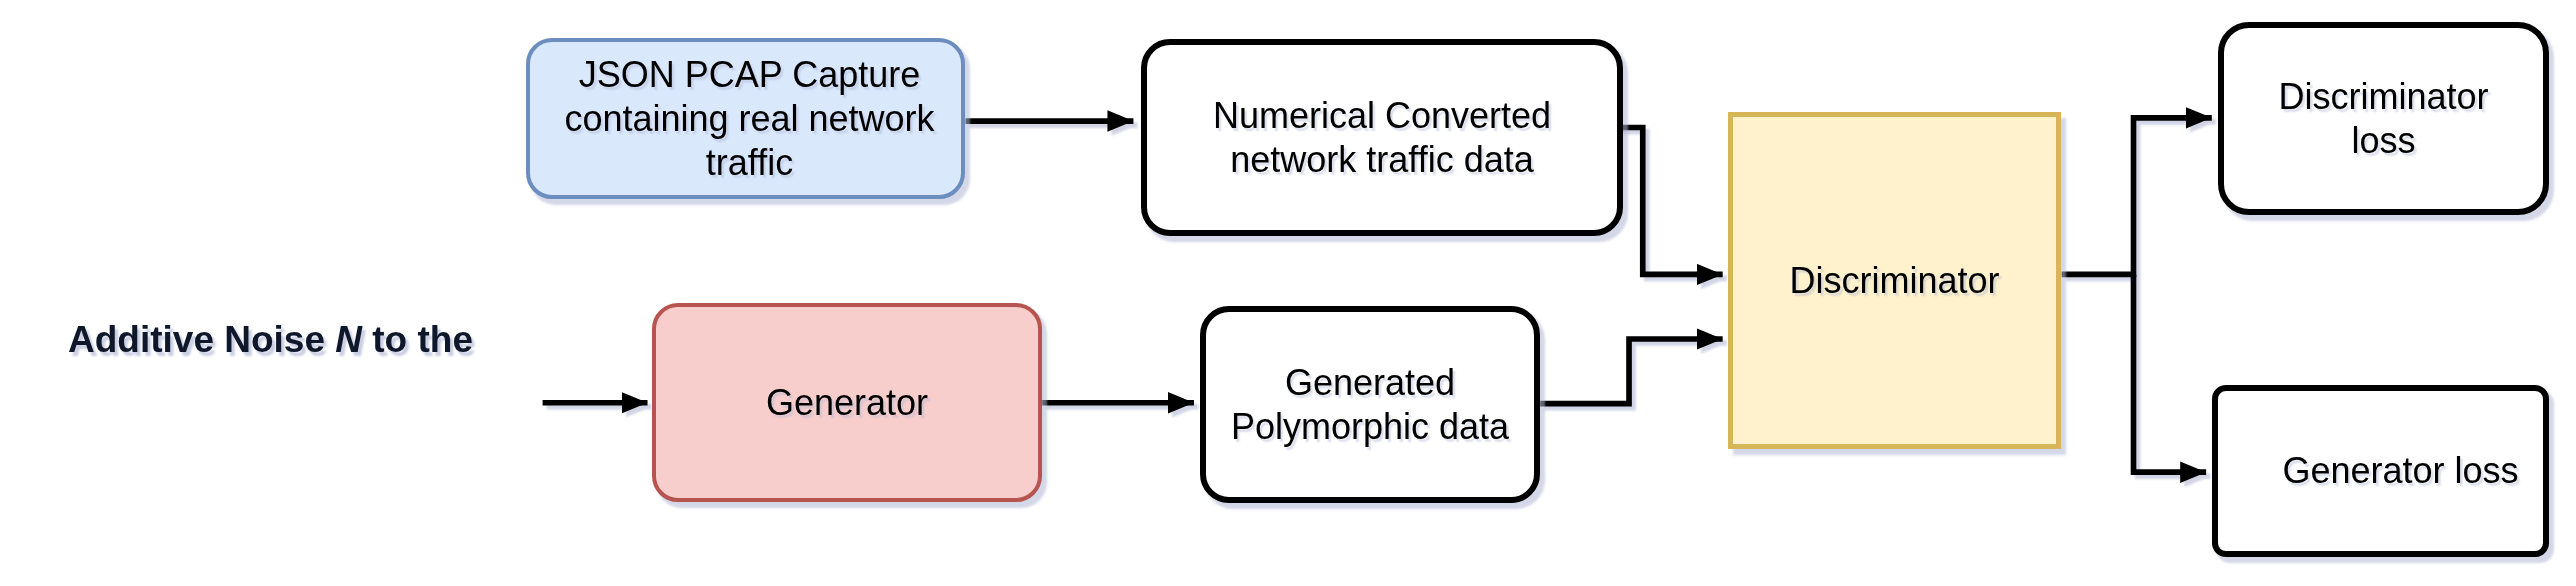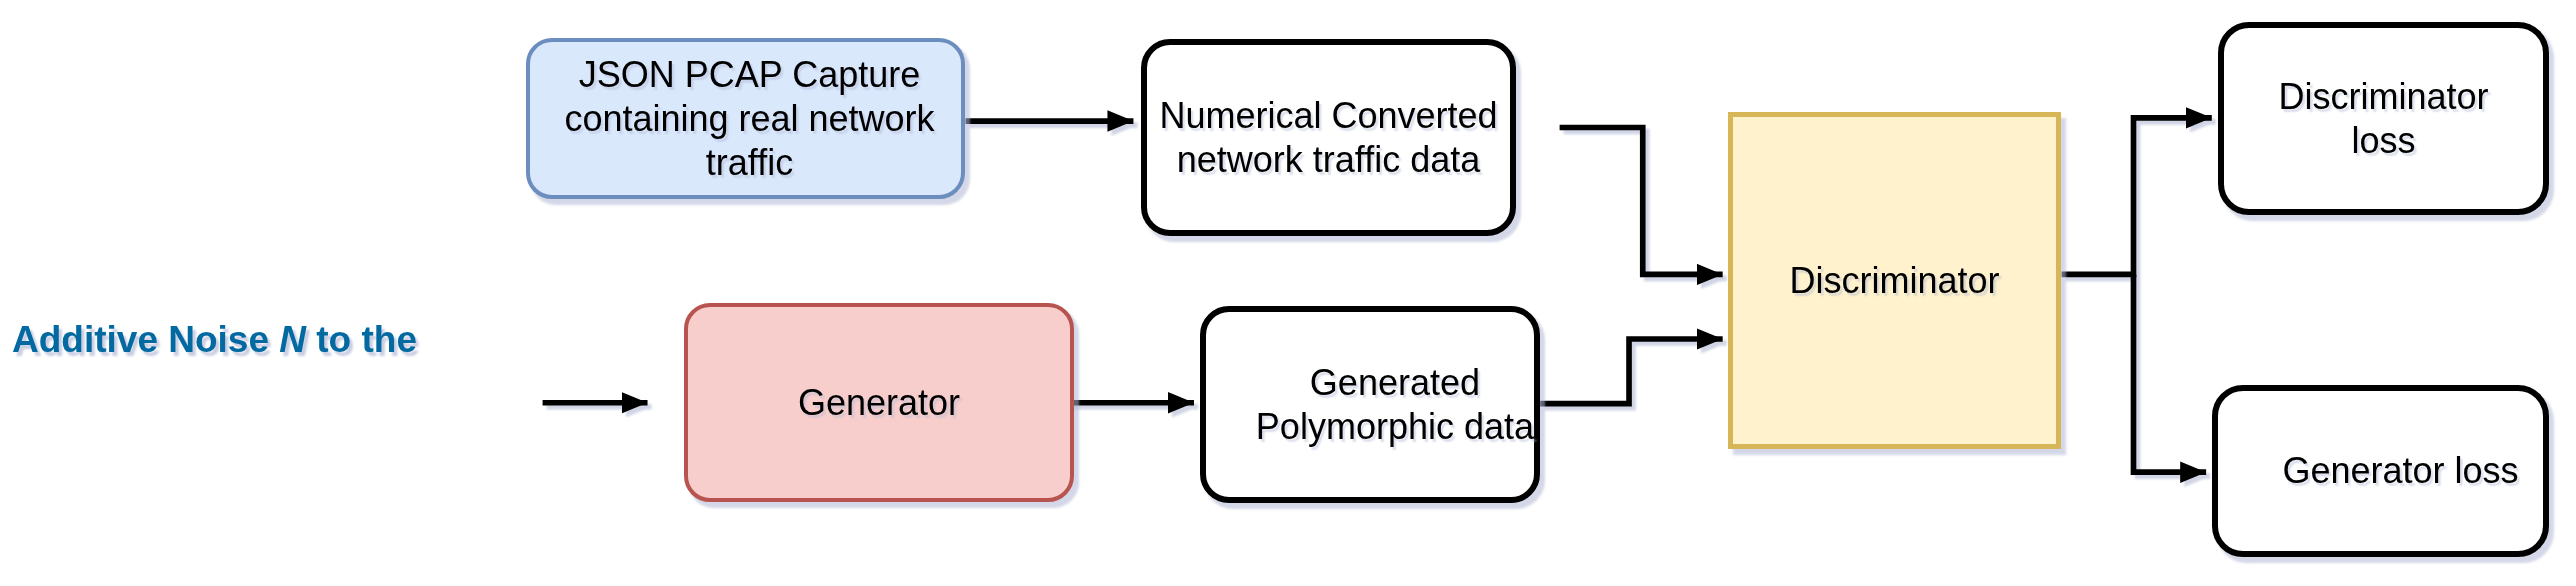--- a/index.html
+++ b/index.html
@@ -14,30 +14,30 @@
   
   .node{position:absolute;display:flex;align-items:center;justify-content:center;
         box-sizing:border-box;background:#ffffff;border:6.5px solid #000;
         box-shadow:4.8px 5.7px 2.4px rgba(176,183,212,0.55);}
   .node .label{display:block;text-align:center;white-space:pre-line;
         font-size:36px;line-height:44px;color:#000;
         text-shadow:2.4px 3.2px 1.6px rgba(176,183,212,0.45);}
 
   
   .n-json-pcap     {left:526px;  top:38px;  width:439px; height:161px; border-width:4px; border-radius:26px;padding-left:8px;}
-  .n-numerical     {left:1141px; top:39px;  width:375px; height:197px; border-width:6.5px; border-radius:29px;}
-  .n-generator     {left:652px;  top:303px; width:390px; height:199px; border-width:4px; border-radius:26px;margin-left:32px;}
+  .n-numerical     {left:1141px; top:39px;  width:482px; height:197px; border-width:6.5px; border-radius:29px;}
+  .n-generator     {left:652px;  top:303px; width:390px; height:199px; border-width:4px; border-radius:26px;}
   .n-generated-poly{left:1200px; top:306px; width:340px; height:197px; border-width:6.5px; border-radius:29px;}
   .n-discriminator {left:1728px; top:112px; width:333px; height:337px; border-width:5.7px; border-radius:0;}
   .n-disc-loss     {left:2218px; top:22px;  width:331px; height:193px; border-width:6.5px; border-radius:31px;}
-  .n-gen-loss      {left:2212px; top:385px; width:337px; height:172px; border-width:6.5px; border-radius:31px;padding-left:40px;}
+  .n-gen-loss      {left:2212px; top:385px; width:337px; height:172px; border-width:6.5px; border-radius:14px;padding-left:40px;}
 
   
-  .note{position:absolute;left:12px;top:316px;width:517px;
-        font-size:37px;line-height:47px;font-weight:bold;color:#0369a1;
+  .note{position:absolute;left:12px;top:316px;width:517px;text-align:center;
+        font-size:37px;line-height:47px;font-weight:bold;color:#0f172a;
         text-shadow:3.2px 4px 2.4px rgba(176,183,212,0.7);}
   .note .var{font-style:italic;}
 </style>
 </head>
 <body>
 
 <div class="canvas">
 
   <svg class="wires" viewBox="0 0 3191 726">
     <defs>
@@ -66,21 +66,21 @@
 
   <div class="node n-numerical" style="background-color: rgb(255, 255, 255); border-color: rgb(0, 0, 0);">
     <span class="label">Numerical Converted
 network traffic data</span>
   </div>
 
   <div class="node n-generator" style="background-color: rgb(248, 206, 204); border-color: rgb(184, 84, 80);">
     <span class="label">Generator</span>
   </div>
 
-  <div class="node n-generated-poly" style="background-color: rgb(255, 255, 255); border-color: rgb(0, 0, 0); justify-content: flex-end;">
+  <div class="node n-generated-poly" style="background-color: rgb(255, 255, 255); border-color: rgb(0, 0, 0);">
     <span class="label">Generated
 Polymorphic data</span>
   </div>
 
   <div class="node n-discriminator" style="background-color: rgb(255, 242, 204); border-color: rgb(214, 182, 86);">
     <span class="label">Discriminator</span>
   </div>
 
   <div class="node n-disc-loss" style="background-color: rgb(255, 255, 255); border-color: rgb(0, 0, 0);">
     <span class="label">Discriminator

